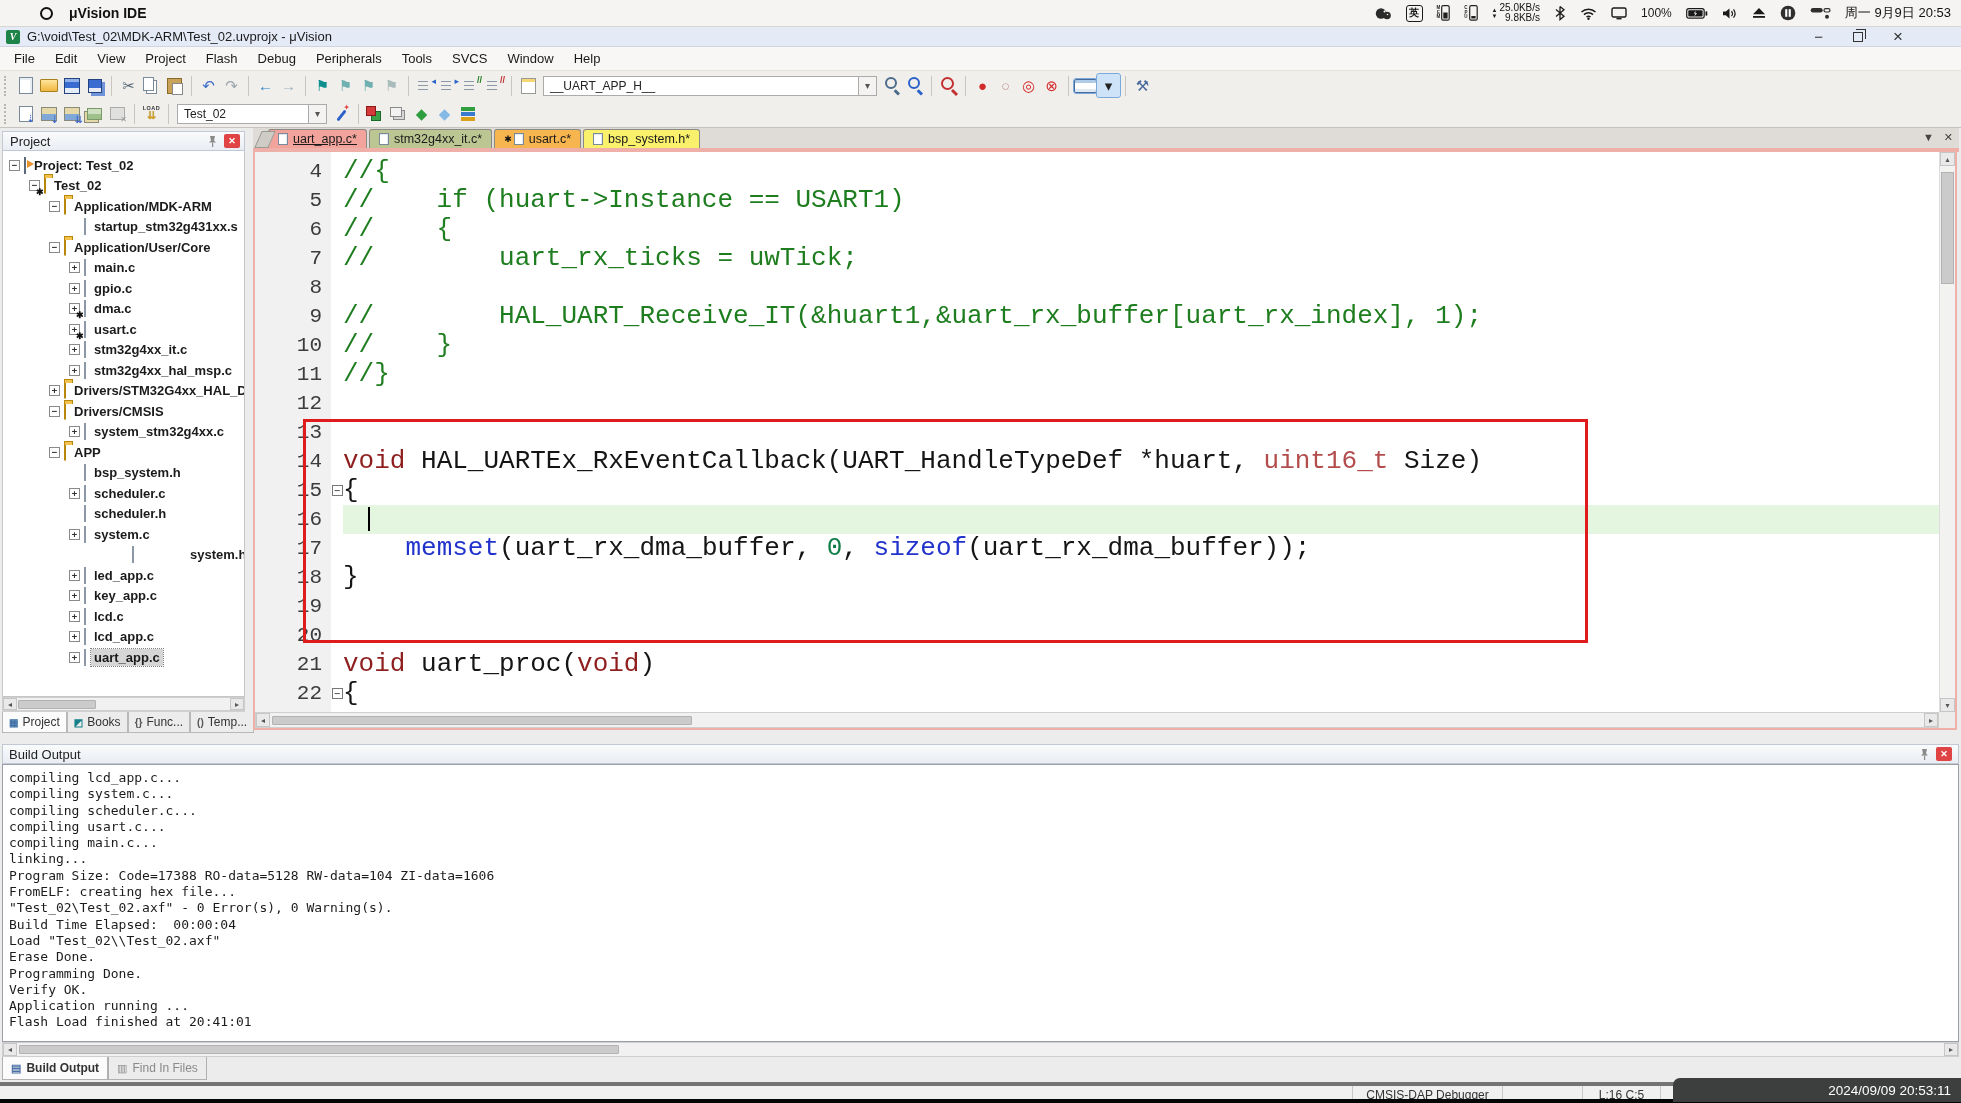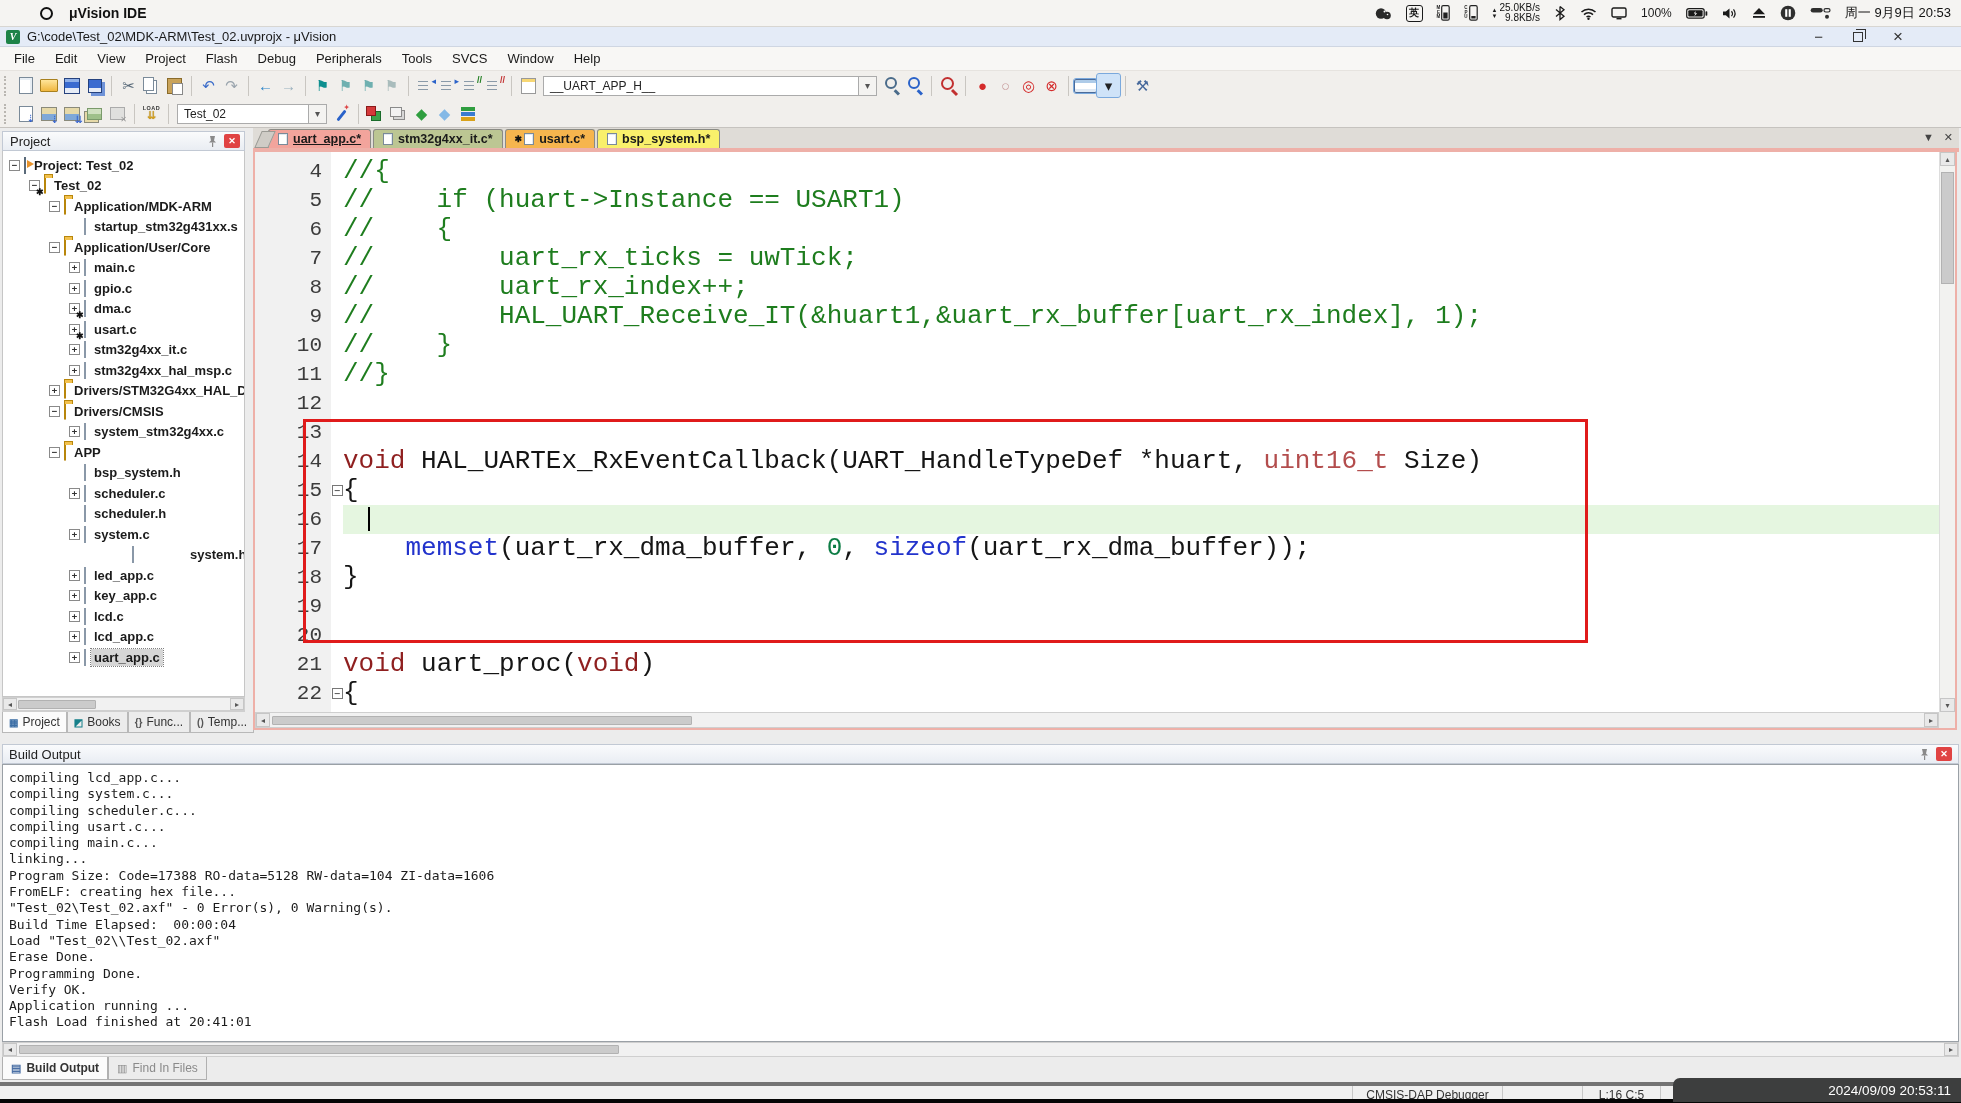--- a/index.html
+++ b/index.html
@@ -101,21 +101,21 @@
   .sthumb{height:9px;background:#cbcbcb;border:1px solid #b2b2b2;border-radius:1px}
   .p-hscroll{position:absolute;left:0;top:566px;width:243px;height:14px}
   .ptabs{position:absolute;left:0;top:580px;width:243px;height:24px;display:flex;align-items:flex-start;background:#ececec;border-top:1px solid #cfcfcf}
   .ptab{display:flex;align-items:center;gap:4px;padding:2px 6px;font-size:12px;color:#333;border:1px solid #b8b8b8;border-top:none;background:#ececec;height:21px;white-space:nowrap}
   .ptab.active{background:#fbfbfb;position:relative;z-index:2}
   .ptab .g{font-size:10px;font-weight:700}
   
   .editor{position:absolute;left:253px;top:128px;width:1706px;height:613px}
   .etabbar{position:absolute;left:0;top:0;width:100%;height:20px;background:#dfdcd7;display:flex;align-items:flex-end;padding-left:5px}
   .etab-lead{width:14px;height:17px;background:#cfccc6;transform:skewX(-24deg);margin-right:-4px;border:1px solid #9a9a94}
-  .etab{display:flex;align-items:center;gap:5px;height:19px;padding:0 9px;border:1px solid #8a8a84;border-bottom:none;border-radius:3px 3px 0 0;font-size:12.5px;font-weight:700;color:#1a1a1a;margin-right:2px;white-space:nowrap}
+  .etab{display:flex;align-items:center;gap:5px;height:19px;padding:0 9px;border:1px solid #8a8a84;border-bottom:none;border-radius:3px 3px 0 0;font-size:12.5px;font-weight:400;color:#1a1a1a;margin-right:2px;white-space:nowrap}
   .etab .pg{width:10px;height:12px;background:#fff;border:1px solid #7a8a99;box-shadow:inset -1px 1px 0 #e0e8f0;flex:none}
   .etab .ky{font-size:9px;color:#111;margin-right:-3px}
   .etab.active .lb{text-decoration:underline}
   .etabbar-btns{position:absolute;right:6px;top:3px;display:flex;gap:10px;font-size:11px;color:#444}
   .salmon-strip{position:absolute;left:0;top:20px;width:100%;height:4px;background:#eeb0a8}
   .code-area{position:absolute;left:0;top:24px;width:1704px;height:578px;background:#fff;border:2px solid #eeb0a8;border-top:none}
   .code-scroll{position:absolute;left:0;top:0;right:16px;bottom:16px;background:linear-gradient(to right,#f1f1f1 0 76px,#fff 76px);overflow:hidden;padding-top:5px}
   .crow{display:flex;height:29px;align-items:center;position:relative}
   .crow.hl{background:linear-gradient(to right,transparent 0 88px,#e5f6e0 88px)}
   .cnum{width:76px;flex:none;text-align:right;padding-right:9px;font:21px/29px "Liberation Mono",monospace;color:#3c3c3c}
@@ -251,21 +251,21 @@
             <rect x="14" y="1.6" width="6" height="3.4" rx="1.7" fill="none" stroke="#2f2f2f" stroke-width="1.2"></rect>
             <circle cx="17" cy="9.8" r="2" fill="#2f2f2f"></circle>
           </svg>
         </span>
       <span class="tray-it clock">周一 9月9日 20:53</span>
     </div>
   </div>
 
   <div class="titlebar">
     <span class="uvicon">V</span>
-    <span class="wtitle">G:\code\Test_02\MDK-ARM\Test_02.uvprojx - μVision</span>
+    <span class="wtitle">G:\void\Test_02\MDK-ARM\Test_02.uvprojx - μVision</span>
     <span class="wctrls">
       <span class="wc">−</span>
       <span class="wc wc-restore"></span>
       <span class="wc" style="font-size:17px">×</span>
     </span>
   </div>
 
   <div class="menubar">
       <span id="menu-items" style="display:flex">
         <span class="menu-item">File</span>
@@ -567,21 +567,20 @@
             <span class="ctext"><span class="sg-c">//    {</span></span>
           </div>
           <div class="crow">
             <span class="cnum">7</span>
             <span class="cfold"></span>
             <span class="ctext"><span class="sg-c">//        uart_rx_ticks = uwTick;</span></span>
           </div>
           <div class="crow">
             <span class="cnum">8</span>
             <span class="cfold"></span>
-            <span class="ctext"><span class="sg-c">//        uart_rx_index++;</span></span>
           </div>
           <div class="crow">
             <span class="cnum">9</span>
             <span class="cfold"></span>
             <span class="ctext"><span class="sg-c">//        HAL_UART_Receive_IT(&amp;huart1,&amp;uart_rx_buffer[uart_rx_index], 1);</span></span>
           </div>
           <div class="crow">
             <span class="cnum">10</span>
             <span class="cfold"></span>
             <span class="ctext"><span class="sg-c">//    }</span></span>

